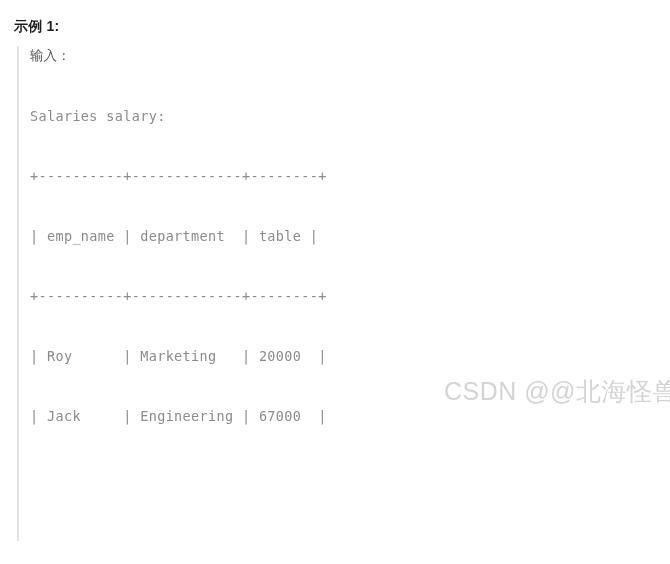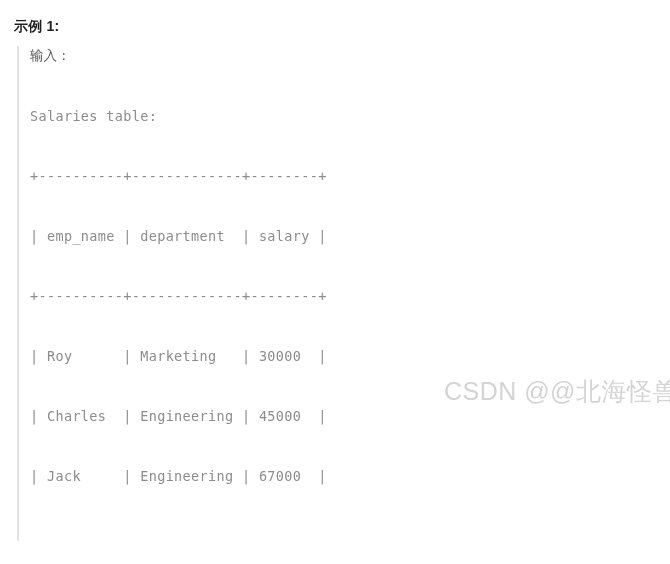--- a/index.html
+++ b/index.html
@@ -99,26 +99,25 @@
 <div id="page">
 
   <div class="example-heading">示例 1:</div>
 
   <div class="blockquote">
     <div class="bq-inner">
 
       <div class="cjk-label">输入：</div>
 
       <div class="code-block">
-        <div class="code-line">Salaries table:</div>
+        <div class="code-line">Salaries salary:</div>
         <div class="code-line">+----------+-------------+--------+</div>
-        <div class="code-line">| emp_name | department  | salary |</div>
+        <div class="code-line">| emp_name | department  | table |</div>
         <div class="code-line">+----------+-------------+--------+</div>
-        <div class="code-line">| Roy      | Marketing   | 30000  |</div>
-        <div class="code-line">| Charles  | Engineering | 45000  |</div>
+        <div class="code-line">| Roy      | Marketing   | 20000  |</div>
         <div class="code-line">| Jack     | Engineering | 67000  |</div>
         
         
         
         
         
         
         
       </div>
 

